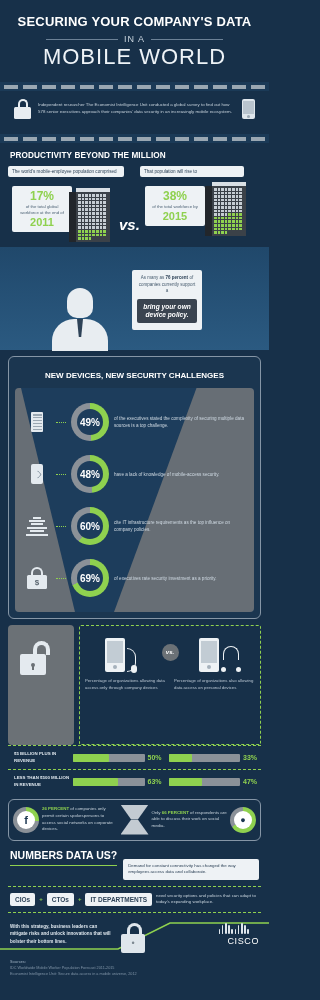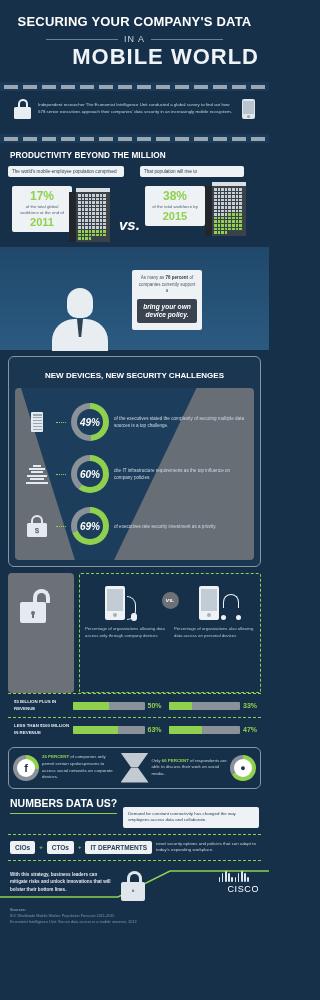--- a/index.html
+++ b/index.html
@@ -19,21 +19,21 @@
     letter-spacing: .2px;
   }
   .ina-row {
     display: flex; align-items: center; justify-content: center;
     gap: 6px; margin: 5px 0 1px;
   }
   .ina-line { height: 1px; background: #6c8196; flex: 1; max-width: 72px; }
   .ina-txt { color: #c9d4de; font-size: 9px; letter-spacing: 1px; }
   .hl2 {
     color: #eef3f7; font-size: 22px; letter-spacing: 1px;
-    font-weight: 700; line-height: 1.05; text-align: right;
+    font-weight: 400; line-height: 1.05;
   }
 
   
   .road { width: 100%; height: 9px; background: #1b3a57; margin-top: 8px;
           display: flex; align-items: center; gap: 5px; padding: 0 4px; }
   .road i { flex: 1; height: 4px; background: #9aa7b2; display: block; }
 
   
   .intro {
     display: flex; align-items: center; gap: 7px;
@@ -141,21 +141,21 @@
     position: relative; z-index: 2; display: flex; align-items: center;
     gap: 5px; padding: 7px 8px;
   }
   .chal-ico { width: 28px; flex: none; display: flex; justify-content: center; }
   .donut { width: 38px; height: 38px; border-radius: 50%; flex: none;
            display: flex; align-items: center; justify-content: center;
            position: relative; }
   .donut .hole { width: 26px; height: 26px; border-radius: 50%;
                  background: #1d3d5c; display: flex; align-items: center;
                  justify-content: center; }
-  .donut .pct { color: #ffffff; font-size: 10px; font-weight: bold; font-style: italic; }
+  .donut .pct { color: #ffffff; font-size: 10px; font-weight: bold; }
   .chal-txt { color: #cfd9e2; font-size: 4.6px; line-height: 1.55; flex: 1; }
 
   .dots { flex: none; width: 10px; border-top: 1px dotted #8fd14f; }
 
   
   .ic-srv { width: 12px; height: 20px; background: #e4eaef; border-radius: 1px;
             padding: 2px 1.5px; display: flex; flex-direction: column; gap: 1.4px; }
   .ic-srv i { height: 2px; background: #9aa7b2; display: block; }
   .ic-phn { width: 12px; height: 20px; background: #e4eaef; border-radius: 2px;
             display:flex; align-items:center; justify-content:center; }
@@ -624,20 +624,34 @@
         </div>
         <span class="dots"></span>
         <div class="donut" style="background:conic-gradient(#8fd14f 0% 49%, #8b9198 49% 100%);">
           <div class="hole">
               <span class="pct">49%</span>
             </div>
         </div>
         <div class="chal-txt">of the executives stated the complexity of securing multiple data sources is a top challenge.</div>
       </div>
 
+      <div class="chal-row">
+        <div class="chal-ico">
+          <div class="ic-phn">
+              <span class="wifi"></span>
+            </div>
+        </div>
+        <span class="dots"></span>
+        <div class="donut" style="background:conic-gradient(#8fd14f 0% 48%, #8b9198 48% 100%);">
+          <div class="hole">
+              <span class="pct">48%</span>
+            </div>
+        </div>
+        <div class="chal-txt">have a lack of knowledge of mobile-access security.</div>
+      </div>
 
       <div class="chal-row">
         <div class="chal-ico">
           <div class="ic-bar">
             <i style="width:8px"></i>
               <i style="width:16px"></i>
               <i style="width:12px"></i>
             <i style="width:20px"></i>
               <i style="width:14px"></i>
               <i style="width:22px"></i>

